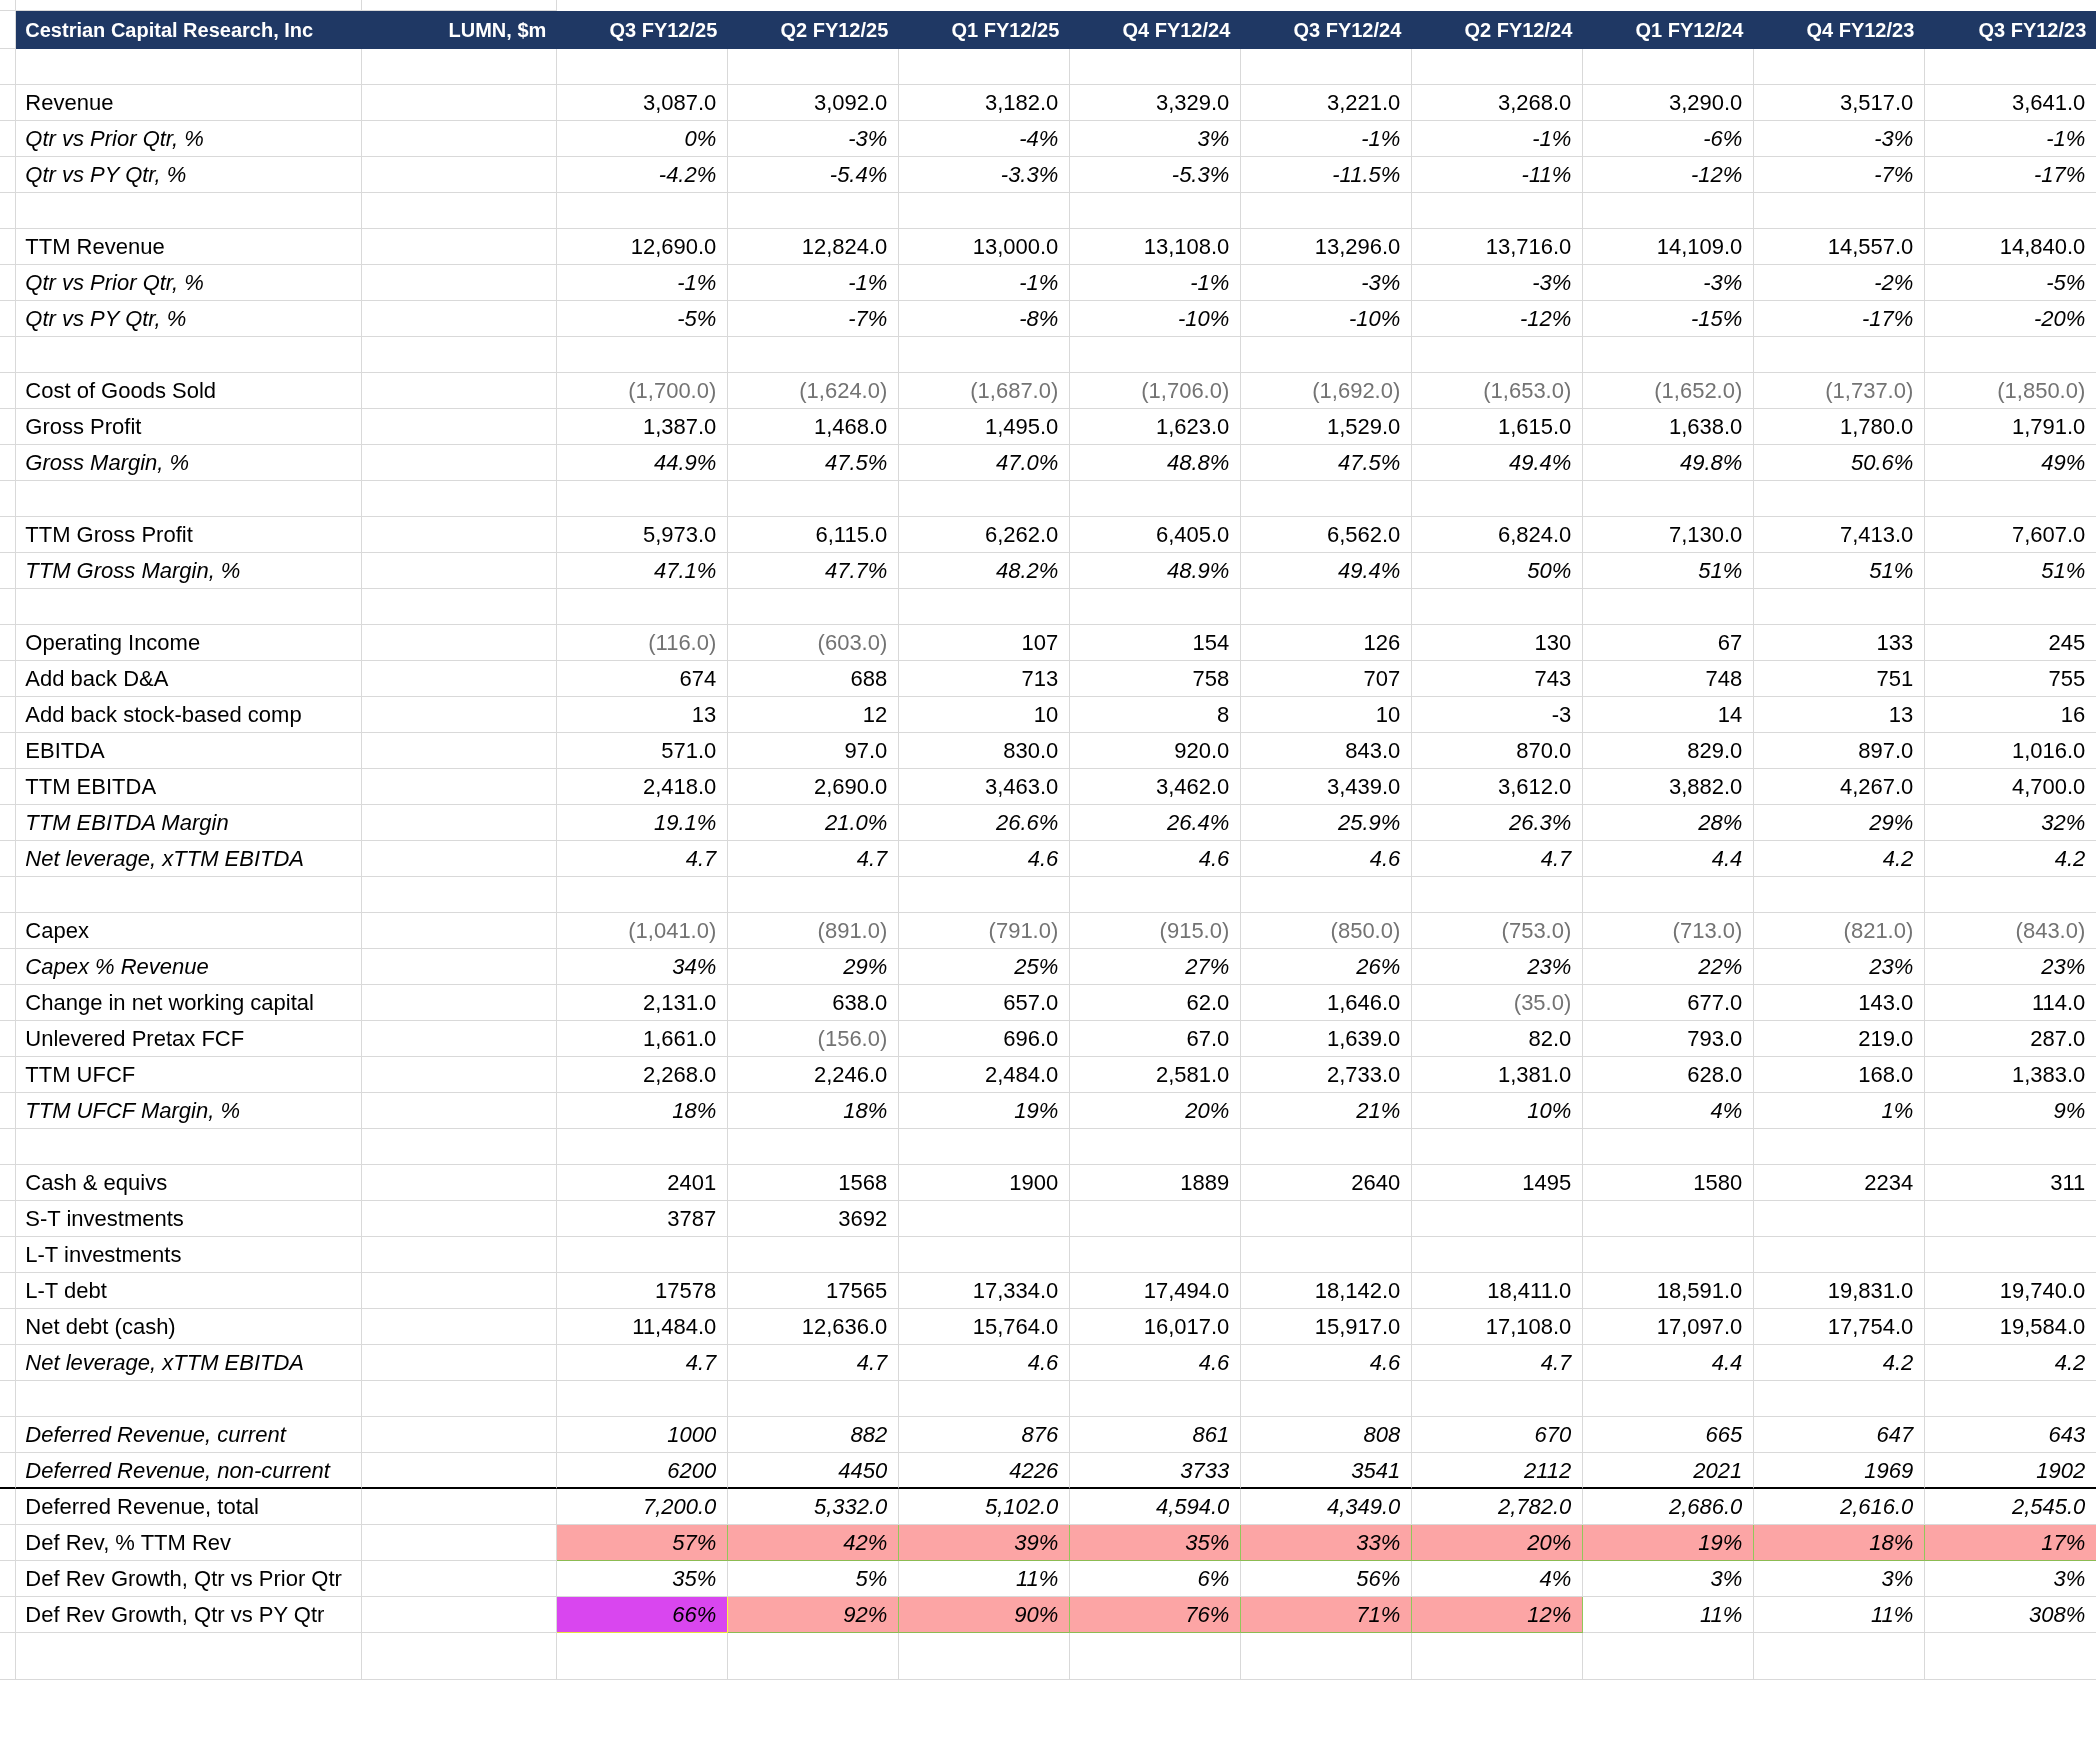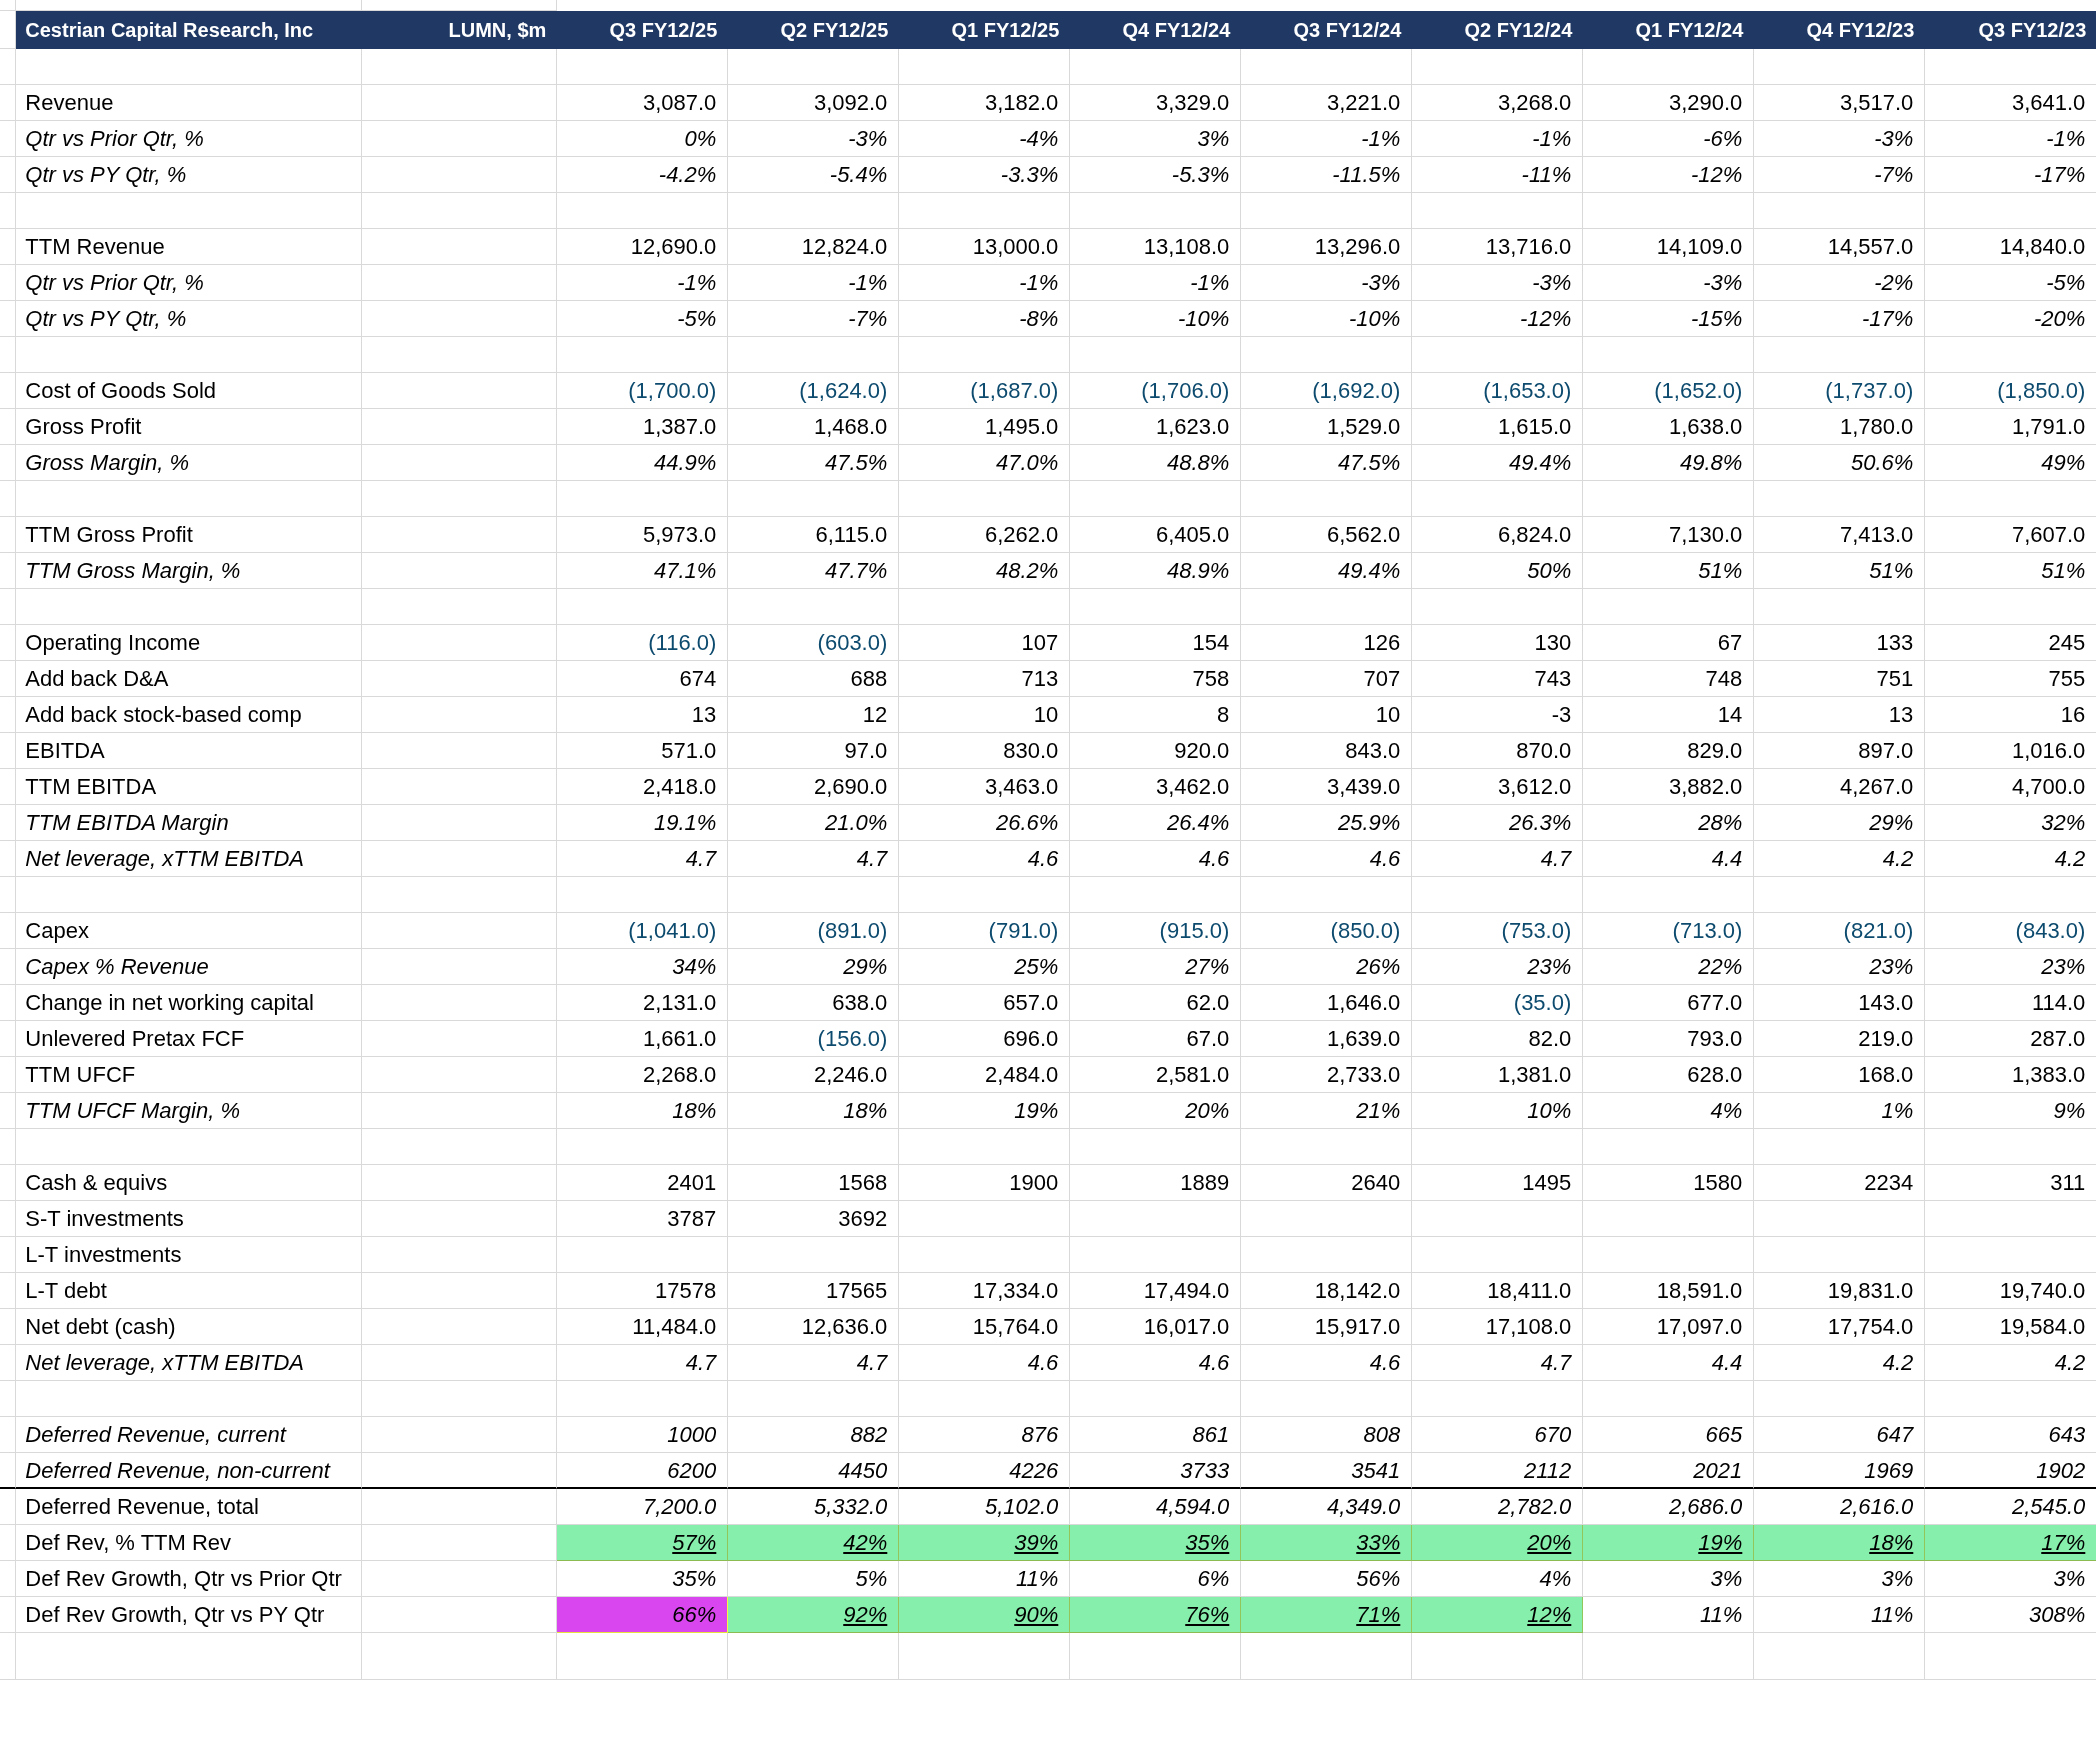--- a/index.html
+++ b/index.html
@@ -30,22 +30,22 @@
   }
   .lab{padding-left:9px;text-align:left;}
   .val{padding-right:11px;text-align:right;}
   .navy{
     background:#1F3864;color:#FFFFFF;
     border-right:none;border-bottom:none;
     font-weight:bold;font-size:20px;
   }
   .navy.val{padding-right:11px;}
   .it{font-style:italic;}
-  .neg{color:#0c4a6e;}
-  .fill-g{background:#86efac;border-right-color:#92C65A;border-bottom-color:#8CBB52;text-decoration:underline;}
+  .neg{color:#737373;}
+  .fill-g{background:#fca5a5;border-right-color:#92C65A;border-bottom-color:#8CBB52;}
   .fill-y{background:#d946ef;border-right-color:#FBF63F;border-bottom-color:#E8E23C;}
   .thickline .c{border-bottom:2.7px solid #000000;}
   .blankrow .c{border-bottom:0.9px solid #D9D9D9;}
 </style>
 </head>
 <body>
 
 <div id="sheet">
 
   <div class="r sliver">

